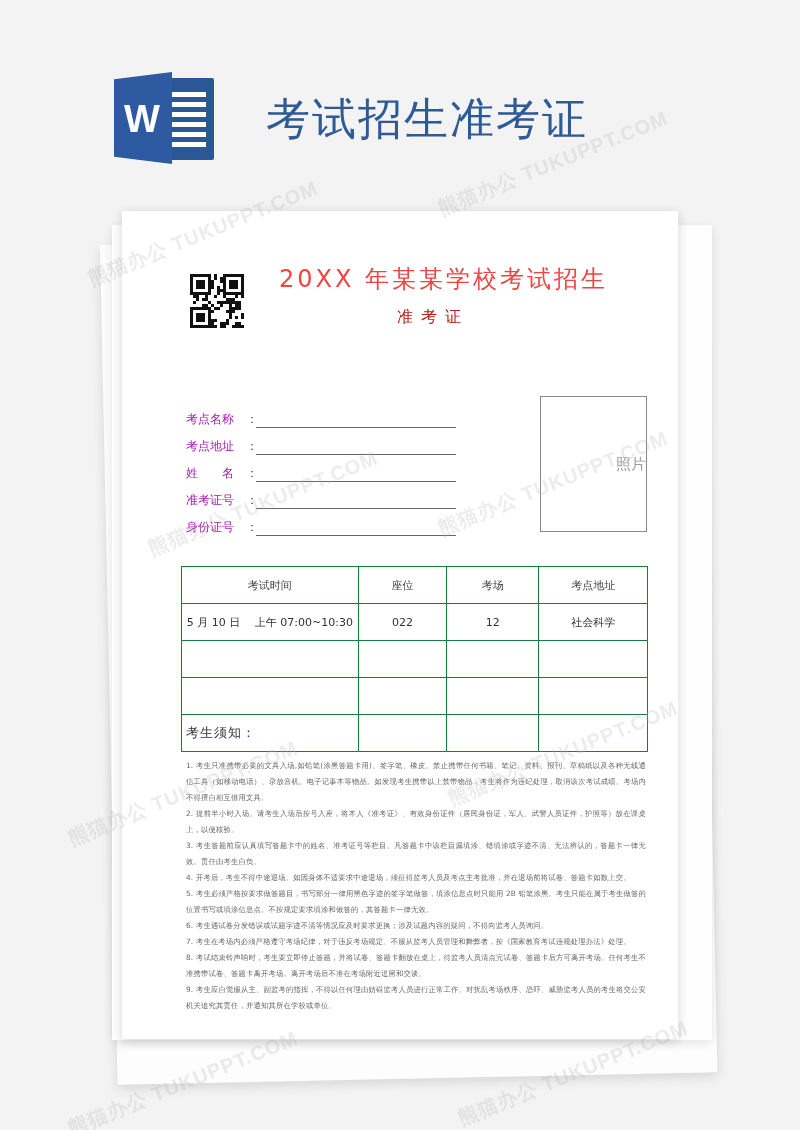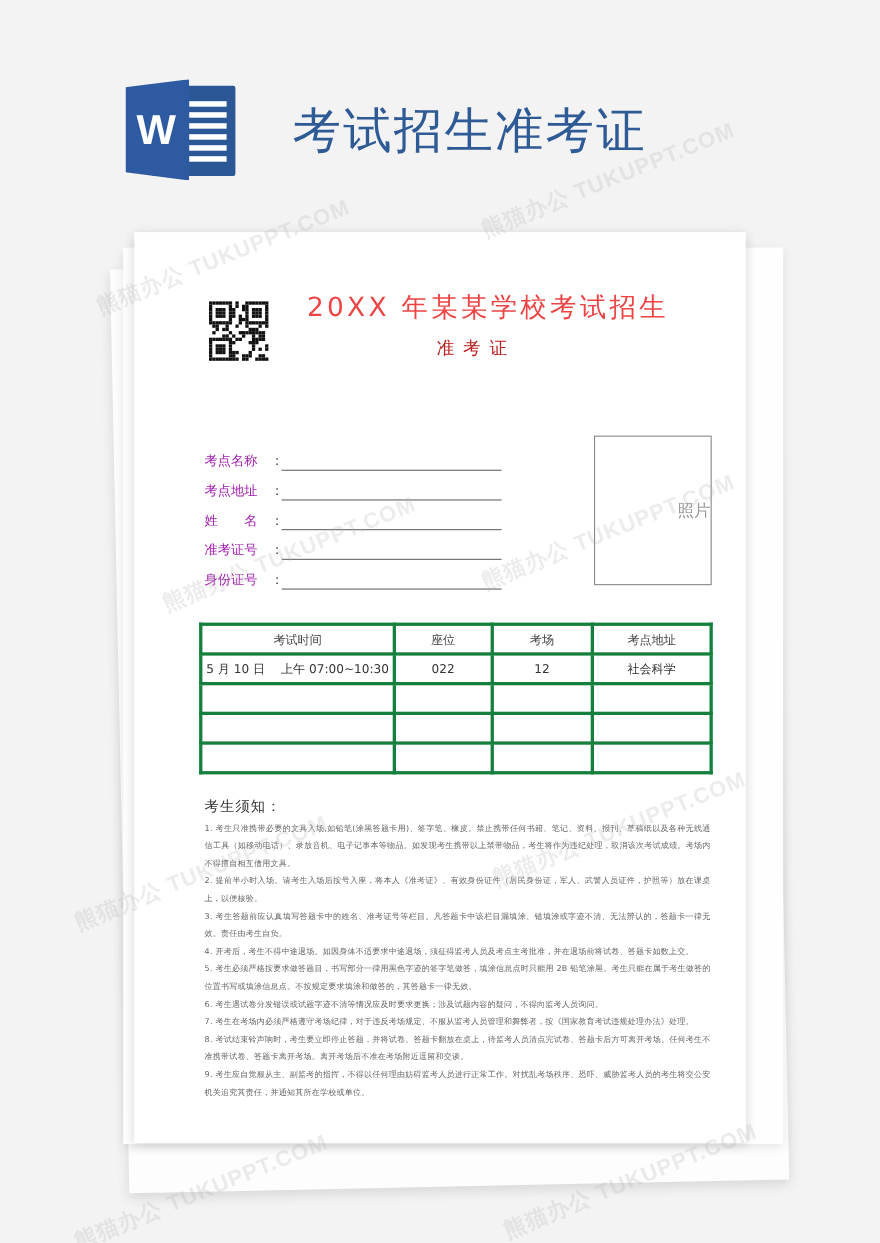--- a/index.html
+++ b/index.html
@@ -78,26 +78,26 @@
     border:1px solid #888;
     display:flex; align-items:center; justify-content:flex-end;
     font-size:15px; color:#999;
   }
   
   .exam-table {
     position:absolute; left:59px; top:355px; width:467px;
     border-collapse:collapse; font-size:11px; color:#333;
   }
   .exam-table td, .exam-table th {
-    border:3px solid #15803d; height:27px; text-align:center; font-weight:normal;
+    border:1px solid #15803d; height:37px; text-align:center; font-weight:normal;
   }
   .exam-table th { color:#444; }
   
   .notes { position:absolute; left:64px; top:513px; width:460px; }
-  .notes h3 { font-size:13px; font-weight:normal; color:#333; margin-bottom:3px; letter-spacing:1px; }
+  .notes h3 { font-size:13px; font-weight:normal; color:#333; margin-bottom:16px; letter-spacing:1px; }
   .notes p { font-size:7.3px; line-height:16px; color:#666; text-align:justify; letter-spacing:0.2px; }
   
   .wm {
     position:absolute; font-size:20px; color:rgba(180,180,180,0.25);
     transform:rotate(-22deg); white-space:nowrap; pointer-events:none;
     font-family:"Liberation Sans", sans-serif; font-weight:bold; letter-spacing:1px;
   }
 </style>
 </head>
 <body>

